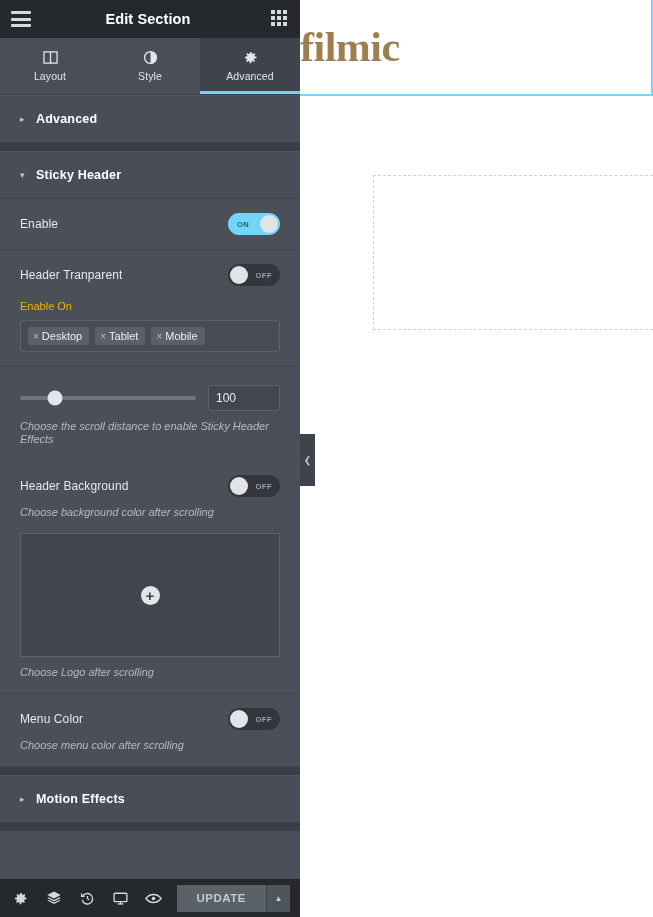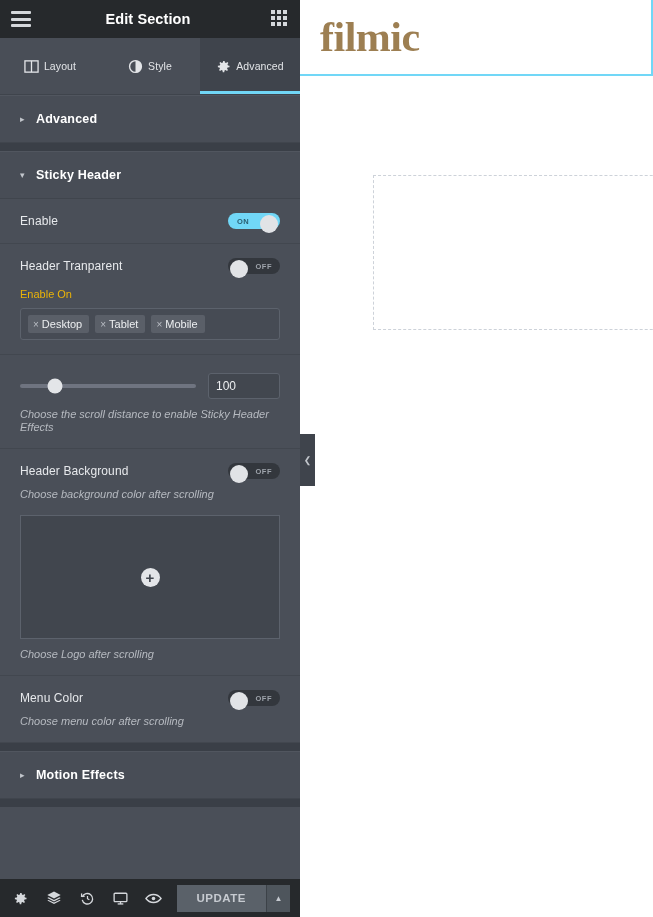--- a/index.html
+++ b/index.html
@@ -66,21 +66,21 @@
   .tabs {
     height: 57px;
     background: #484d56;
     display: flex;
     flex: 0 0 57px;
     border-bottom: 1px solid #3f444c;
   }
   .tab {
     flex: 1;
     display: flex;
-    flex-direction: row;
+    flex-direction: column;
     align-items: center;
     justify-content: center;
     gap: 5px;
     cursor: pointer;
     position: relative;
     background: #494e57;
   }
   .tab.active { background: #3f444c; }
   .tab.active::after {
     content: "";
@@ -147,21 +147,21 @@
   .desc {
     color: #b6bac0;
     font-size: 11px;
     font-style: italic;
     line-height: 13px;
     margin-top: 9px;
   }
 
   
   .switch {
-    width: 52px; height: 16px;
+    width: 52px; height: 22px;
     border-radius: 11px;
     position: relative;
     cursor: pointer;
     background: #33373d;
     flex: 0 0 52px;
   }
   .switch.on { background: #71d7f7; }
   .switch .knob {
     position: absolute;
     top: 2px; left: 2px;
@@ -328,28 +328,27 @@
   }
 
   
   .preview {
     flex: 1 1 auto;
     position: relative;
     background: #ffffff;
     overflow: hidden;
   }
   .site-header {
-    height: 76px;
+    height: 96px;
     background: #ffffff;
     border: 2px solid #71d7f7;
     border-left: none;
     border-top: none;
     display: flex;
     align-items: center;
-    padding-left: 20px;
   }
   .site-logo {
     font-family: "Liberation Serif", "DejaVu Serif", serif;
     font-size: 42px;
     font-weight: bold;
     color: #9d7f52;
     letter-spacing: -.5px;
     line-height: 1;
   }
   .dashed-block {

